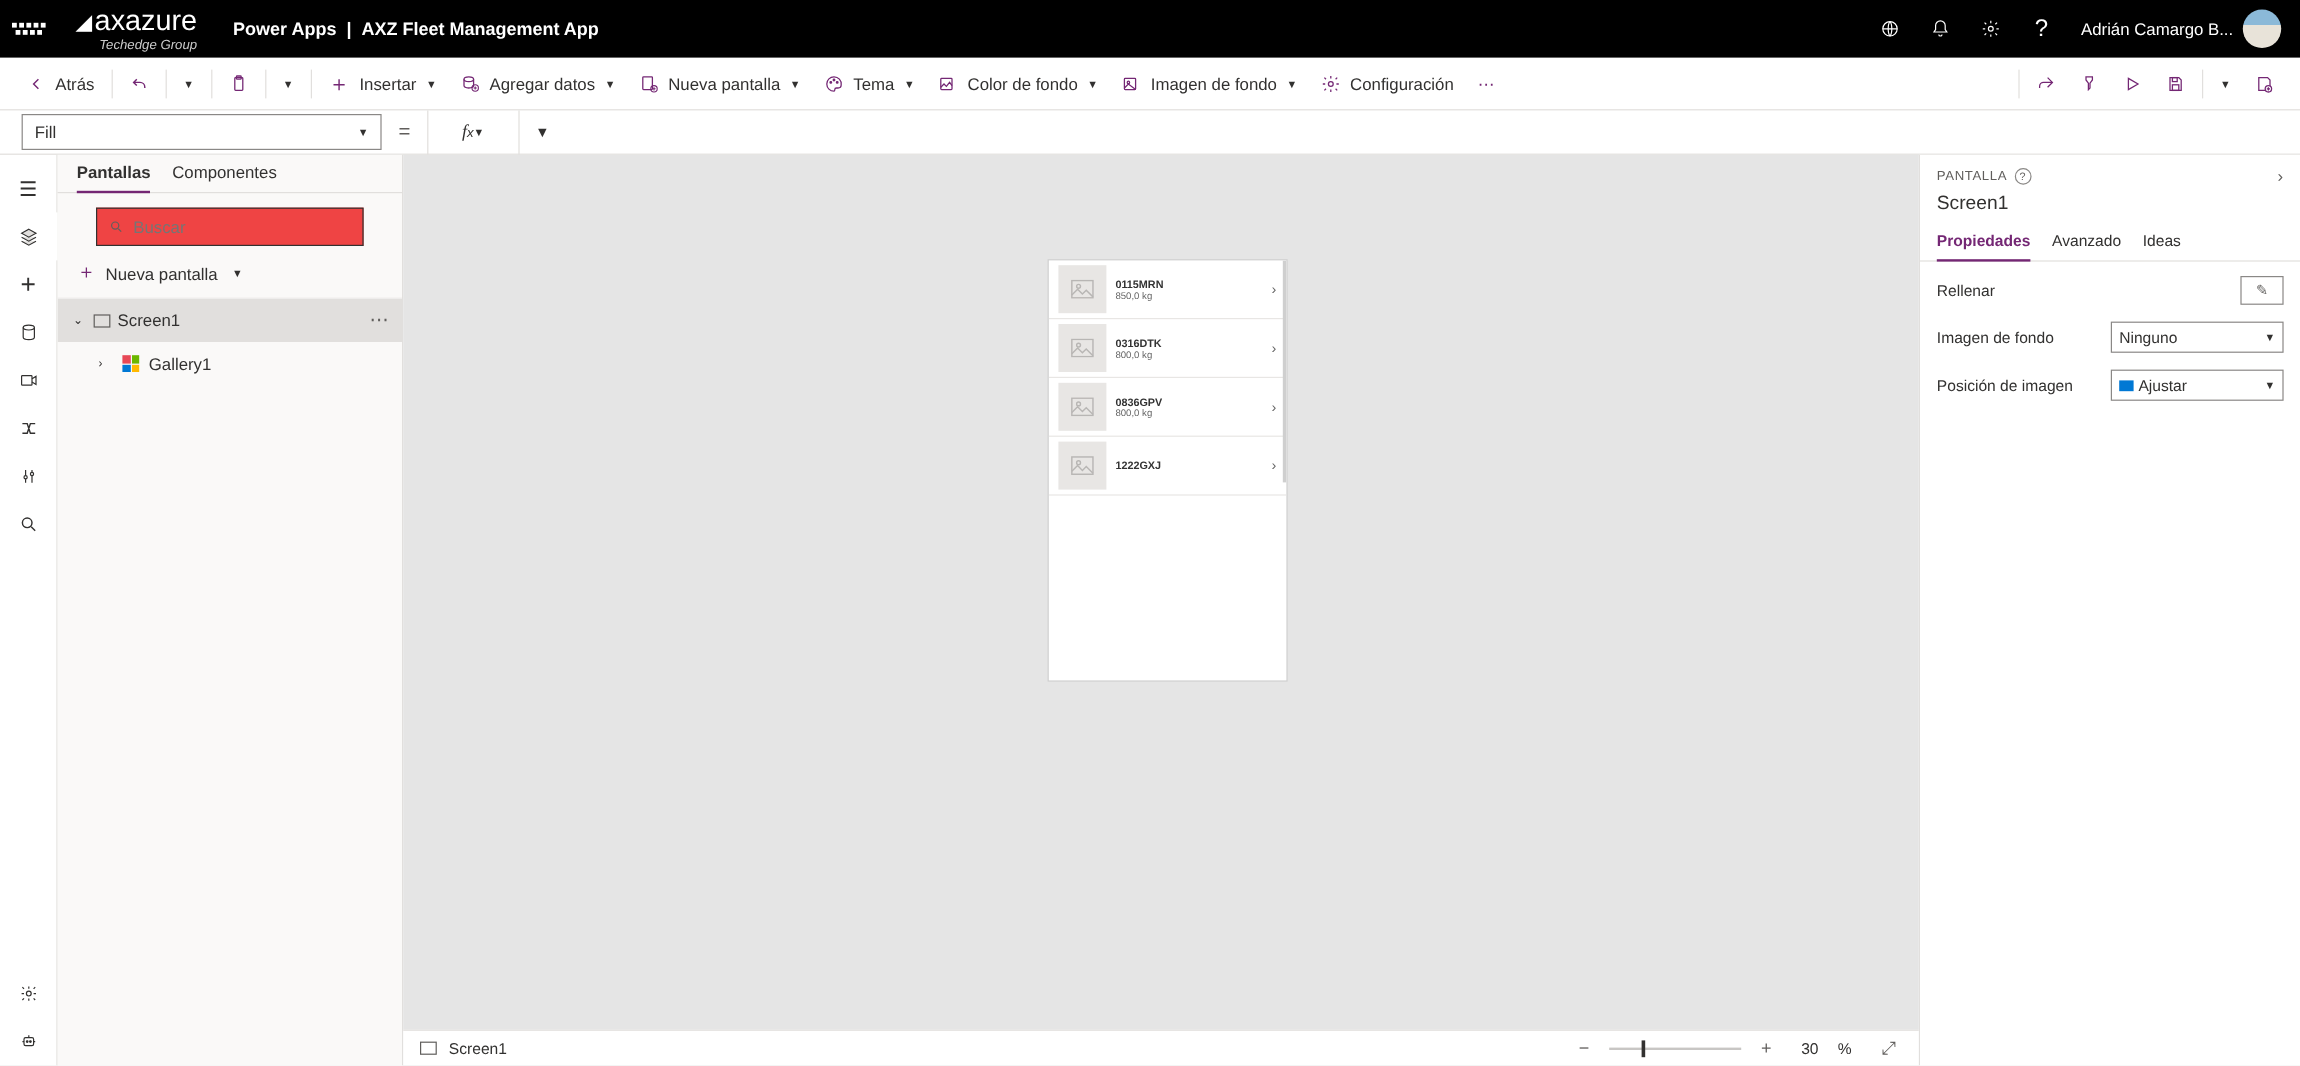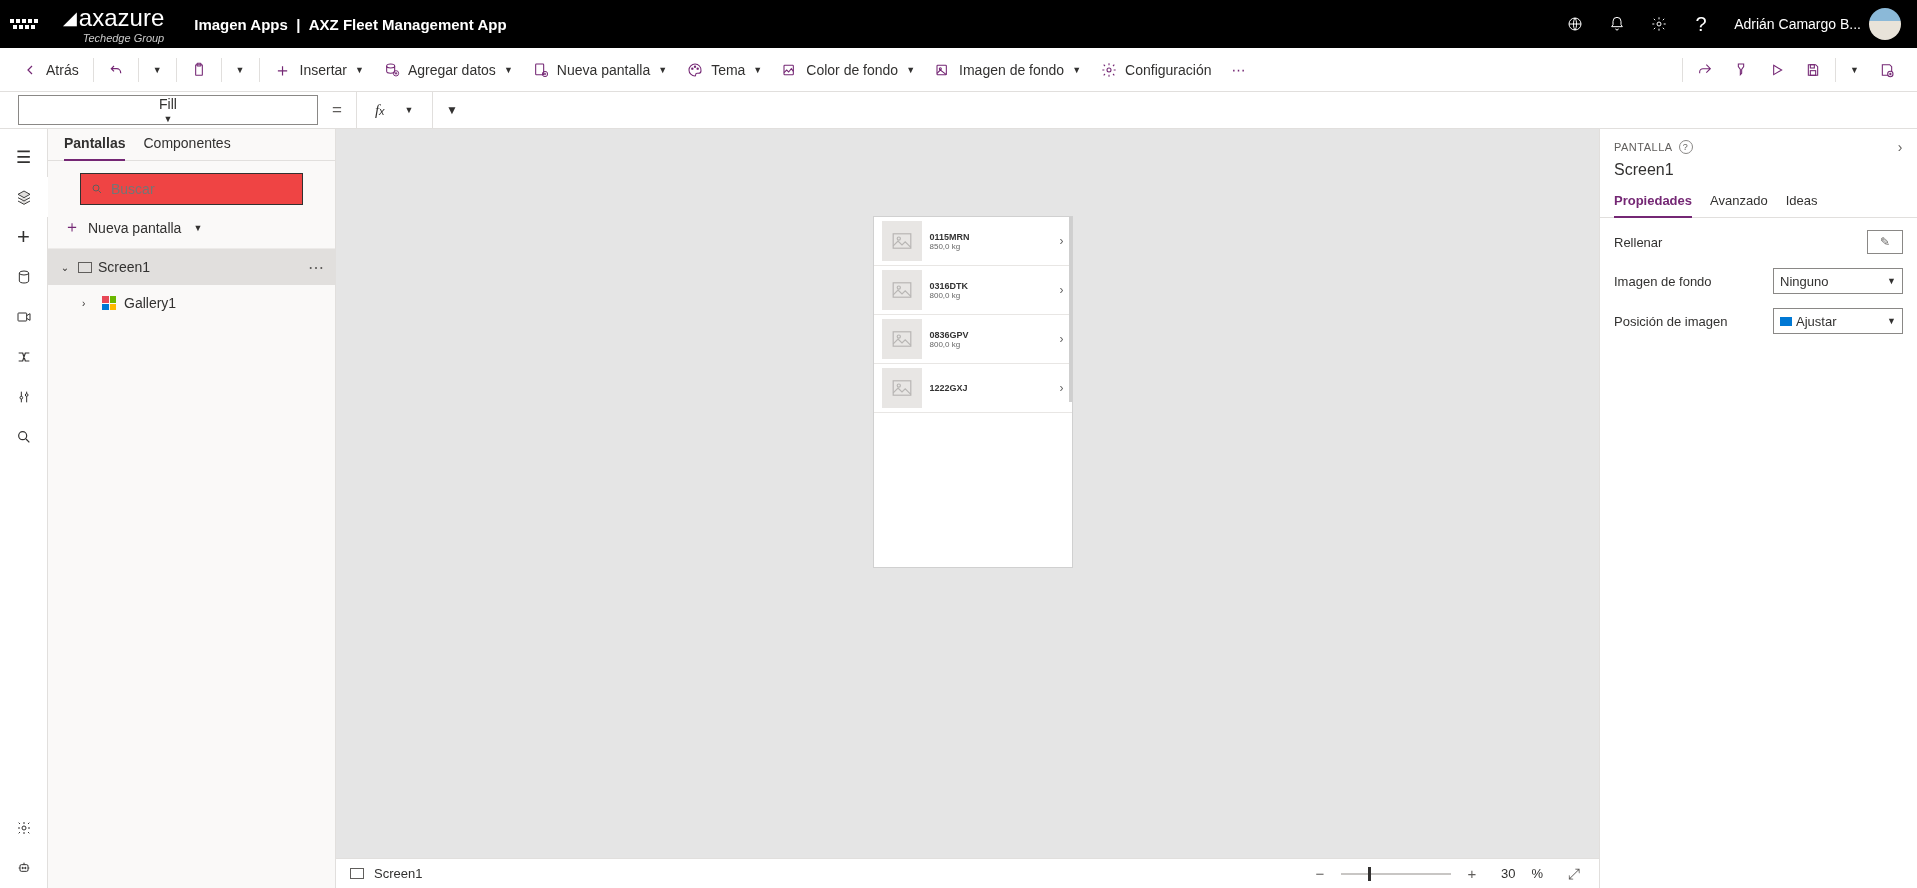--- a/index.html
+++ b/index.html
@@ -16,23 +16,23 @@
 .header .hicon { width:42px; height:48px; display:flex; align-items:center; justify-content:center; cursor:pointer; font-size:16px; }
 .header .user { margin:0 8px 0 12px; font-size:14px; max-width:140px; white-space:nowrap; overflow:hidden; text-overflow:ellipsis; }
 .header .avatar { width:32px; height:32px; border-radius:50%; background:linear-gradient(#8bb9d8 40%,#e8e3d9 40%); margin-right:6px; }
 .toolbar { height:44px; border-bottom:1px solid #e1dfdd; display:flex; align-items:center; padding:0 12px; gap:0; }
 .tbtn { display:flex; align-items:center; gap:8px; padding:0 10px; height:44px; font-size:14px; color:#323130; cursor:pointer; white-space:nowrap; }
 .tbtn .ic { color:#742774; font-size:14px; display:flex; align-items:center; }
 .tsep { width:1px; height:24px; background:#e1dfdd; margin:0 4px; }
 .caret { font-size:9px; color:#323130; }
 .toolbar .right { margin-left:auto; display:flex; align-items:center; }
 .fxbar { height:37px; border-bottom:1px solid #e1dfdd; display:flex; align-items:center; padding:0 0 0 18px; }
-.propsel { width:300px; height:30px; border:1px solid #8a8886; display:flex; align-items:center; padding:0 10px; font-size:14px; justify-content:space-between; cursor:pointer;flex-direction:column; }
+.propsel { width:300px; height:30px; border:1px solid #8a8886; display:flex; align-items:center; padding:0 10px; font-size:14px; justify-content:space-between; cursor:pointer; }
 .fxbar .eq { margin:0 14px; font-size:17px; color:#605e5c; }
-.fxbar .fxbtn { display:flex; align-items:center; gap:20px; border-left:1px solid #e1dfdd; height:37px; padding:0 18px; font-style:italic; font-size:15px; cursor:pointer; }
+.fxbar .fxbtn { display:flex; align-items:center; gap:0; border-left:1px solid #e1dfdd; height:37px; padding:0 28px; font-style:italic; font-size:15px; cursor:pointer; }
 .fxinput { flex:1; height:37px; border-left:1px solid #e1dfdd; display:flex; align-items:center; padding:0 10px; font-family:Consolas,monospace; font-size:14px; color:#317373; }
 .fxexp { width:40px; display:flex; align-items:center; justify-content:center; border-left:1px solid #e1dfdd; height:37px; cursor:pointer; }
 .main { display:flex; height:calc(888px - 48px - 44px - 37px); }
 .rail { width:48px; border-right:1px solid #e1dfdd; display:flex; flex-direction:column; align-items:center; padding-top:8px; gap:0; }
 .rail .ritem { width:48px; height:40px; display:flex; align-items:center; justify-content:center; cursor:pointer; font-size:17px; color:#323130; }
 .rail .ritem.bottom { margin-top:auto; }
 .treepanel { width:288px; border-right:1px solid #e1dfdd; background:#faf9f8; display:flex; flex-direction:column; }
 .treepanel .phead { display:flex; align-items:center; justify-content:space-between; padding:12px 16px 8px 16px; }
 .treepanel .phead h2 { font-size:18px; font-weight:600; }
 .treepanel .phead .close { cursor:pointer; font-size:14px; color:#605e5c; }
@@ -79,21 +79,21 @@
 .propspanel .phd { display:flex; align-items:center; gap:6px; padding:10px 14px 4px; font-size:11px; letter-spacing:0.5px; color:#605e5c; }
 .propspanel .phd .info { width:14px; height:14px; border:1px solid #8a8886; border-radius:50%; font-size:9px; display:flex; align-items:center; justify-content:center; }
 .propspanel .phd .exp { margin-left:auto; font-size:14px; cursor:pointer; }
 .propspanel .pname { font-size:16px; padding:2px 14px 10px; }
 .propspanel .pptabs { display:flex; gap:18px; padding:0 14px; border-bottom:1px solid #e1dfdd; }
 .propspanel .pptabs .t { padding:4px 0 8px; font-size:13px; cursor:pointer; }
 .propspanel .pptabs .t.active { font-weight:600; border-bottom:2px solid #742774; margin-bottom:-1px; color:#742774;}
 .propspanel .plist { padding:12px 14px; display:flex; flex-direction:column; gap:14px; }
 .propspanel .prow { display:flex; align-items:center; font-size:13px; }
 .propspanel .prow .lab { flex:1; }
-.propspanel .prow .ctl { width:130px; height:26px; border:1px solid #8a8886; display:flex; align-items:center; padding:0 6px; justify-content:space-between; font-size:13px; cursor:pointer; background:#fff;}
+.propspanel .prow .ctl { width:144px; height:26px; border:1px solid #8a8886; display:flex; align-items:center; padding:0 6px; justify-content:space-between; font-size:13px; cursor:pointer; background:#fff;}
 .propspanel .swatch { width:36px; height:24px; border:1px solid #8a8886; background:#fff; display:flex; align-items:center; justify-content:center; cursor:pointer; font-size:12px; color:#605e5c;}
 .mini { width:12px; height:9px; background:#0078d4; margin-right:4px; }
 svg.i { width:16px; height:16px; }
 </style>
 </head>
 <body>
 
 <div class="header">
   <div class="grid-icon">
     <span></span>
@@ -107,21 +107,21 @@
       <span></span>
   </div>
   <div class="logo">
     <div class="top">
         <span style="font-size:18px;margin-right:2px;">◢</span>
         <span class="b">axazure</span>
       </div>
     <div class="sub">Techedge Group</div>
   </div>
   <div class="apptitle">
-    <span>Imagen Apps</span>&nbsp;&nbsp;|&nbsp;&nbsp;<span>AXZ Fleet Management App</span>
+    <span>Power Apps</span>&nbsp;&nbsp;|&nbsp;&nbsp;<span>AXZ Fleet Management App</span>
   </div>
   <div class="spacer"></div>
   <div class="hicon">
     <svg class="i" viewBox="0 0 24 24" fill="none" stroke="#fff" stroke-width="1.5">
         <circle cx="12" cy="12" r="9"></circle>
         <path d="M3 12h18M12 3c3 3 3 15 0 18M12 3c-3 3-3 15 0 18"></path>
       </svg>
   </div>
   <div class="hicon">
     <svg class="i" viewBox="0 0 24 24" fill="none" stroke="#fff" stroke-width="1.5">

